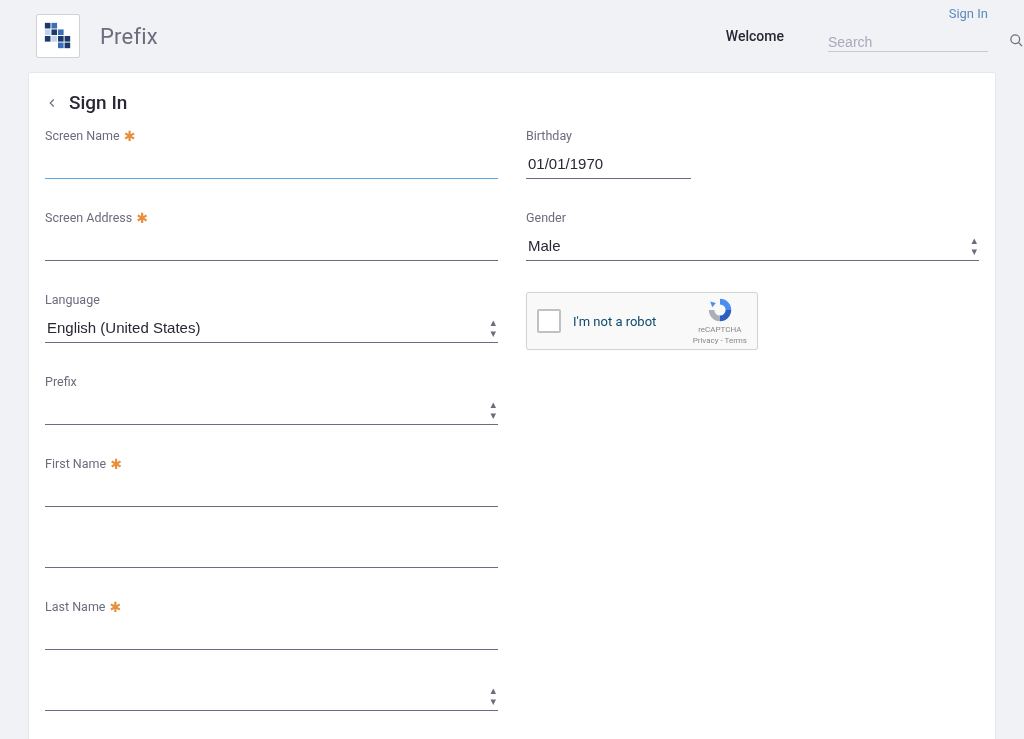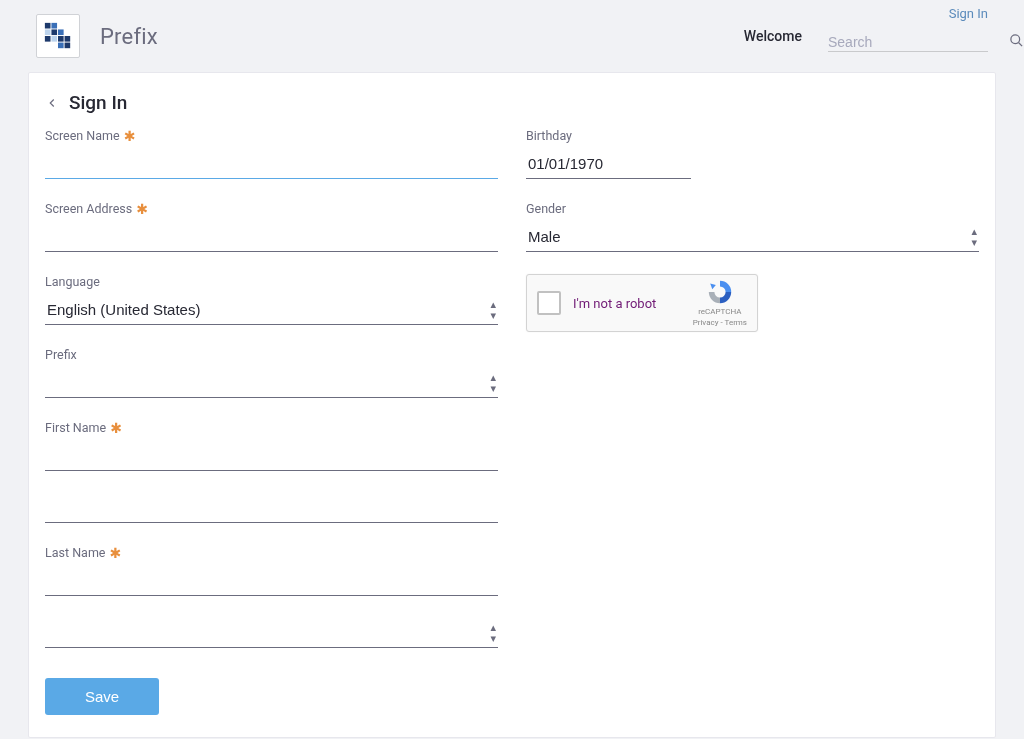--- a/index.html
+++ b/index.html
@@ -29,21 +29,21 @@
   .brand-name {
     margin-left: 20px;
     font-size: 22px;
     color: #6b6c7e;
     letter-spacing: 0.2px;
   }
   .header-right {
     margin-left: auto;
     display: flex;
     align-items: center;
-    gap: 26px;
+    gap: 44px;
   }
   .top-signin {
     position: absolute;
     top: 6px;
     right: 36px;
     color: #5b8bbb;
     font-size: 13px;
     cursor: pointer;
   }
   .nav-welcome {
@@ -96,21 +96,21 @@
     color: #272833;
     font-weight: 500;
   }
   .columns {
     display: flex;
     gap: 28px;
     padding: 0 8px;
   }
   .col { flex: 1; }
   .col-right .field-group.birthday { width: 165px; }
-  .field-group { margin-bottom: 22px; }
+  .field-group { margin-bottom: 31px; }
   .field-label {
     font-size: 12.5px;
     color: #6b6c7e;
     margin-bottom: 6px;
     display: flex;
     align-items: center;
     gap: 4px;
   }
   .req-star { color: #e88f3d; font-size: 14px; line-height: 1; }
   .text-input, .select-input {
@@ -151,21 +151,21 @@
     width: 24px;
     height: 24px;
     border: 2px solid #c1c1c1;
     border-radius: 2px;
     background: #fff;
     cursor: pointer;
   }
   .captcha-text {
     margin-left: 12px;
     font-size: 13px;
-    color: #701a75;
+    color: #0c4a6e;
     flex: 1;
   }
   .captcha-brand {
     display: flex;
     flex-direction: column;
     align-items: center;
     font-size: 8px;
     color: #888;
     line-height: 1.3;
   }

